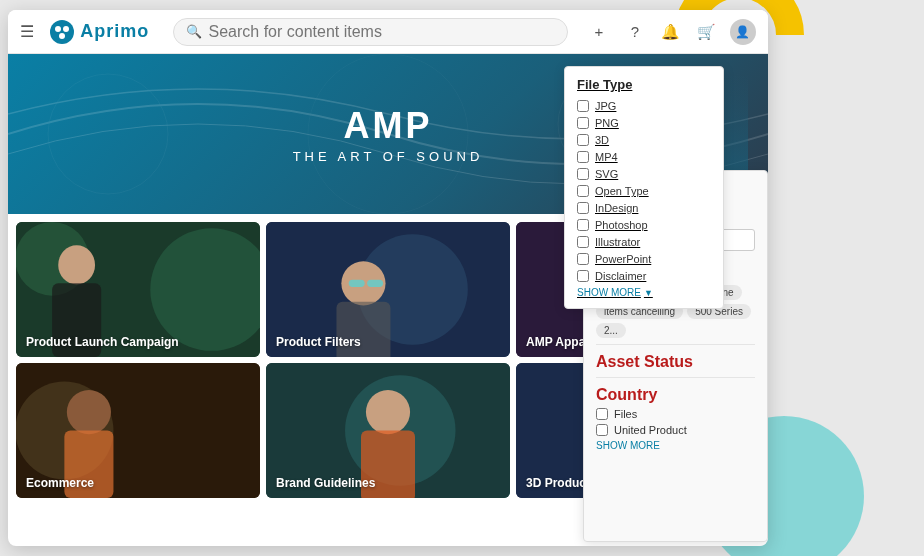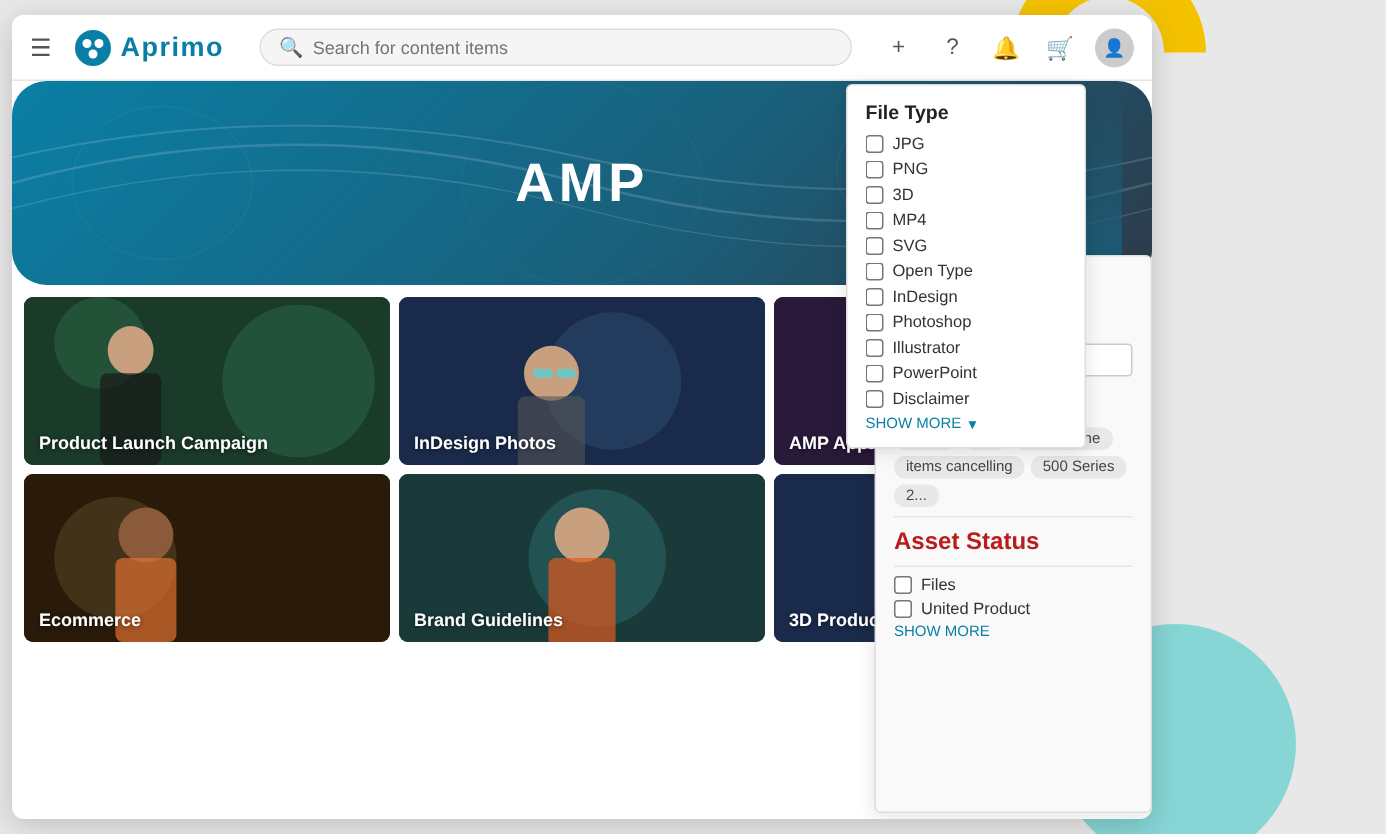--- a/index.html
+++ b/index.html
@@ -100,21 +100,21 @@
       border: 1px solid #ddd;
       border-radius: 20px;
       padding: 4px 12px;
       gap: 6px;
     }
     .search-icon { color: #999; font-size: 13px; }
     .search-input {
       border: none;
       background: transparent;
       outline: none;
-      font-size: 12px;
+      font-size: 16px;
       color: #555;
       width: 100%;
     }
     .nav-icons {
       display: flex;
       align-items: center;
       gap: 10px;
       margin-left: 8px;
     }
     .nav-icon {
@@ -130,28 +130,27 @@
     }
     .nav-icon.avatar {
       background: #ccc;
       overflow: hidden;
       font-size: 12px;
       color: #fff;
     }
 
     
     .hero {
-      height: 136px;
+      height: 160px;
       background: linear-gradient(135deg, #0a7fa5 0%, #1a5f7a 60%, #2d3a4a 100%);
       position: relative;
       overflow: hidden;
       display: flex;
       align-items: center;
       justify-content: center;
-      border-radius: 23px;
     }
     .hero-wave {
       position: absolute;
       left: 0; top: 0; width: 100%; height: 100%;
       opacity: 0.15;
     }
     .hero-text {
       text-align: center;
       z-index: 1;
       color: #fff;
@@ -185,21 +184,21 @@
     .grid-section {
       padding: 8px;
       display: grid;
       grid-template-columns: repeat(3, 1fr);
       gap: 6px;
     }
     .grid-item {
       position: relative;
       border-radius: 6px;
       overflow: hidden;
-      height: 112px;
+      height: 135px;
       cursor: pointer;
     }
     .grid-item-bg {
       width: 100%;
       height: 100%;
       position: absolute;
       inset: 0;
     }
     .grid-item-label {
       position: absolute;
@@ -358,21 +357,21 @@
       margin: 6px 0;
     }
   </style>
 </head>
 <body>
 
 <div class="deco-yellow"></div>
 <div class="deco-teal"></div>
 <div class="deco-orange"></div>
 
-<div class="filetype-panel" style="right:200px; top:56px; position:absolute; z-index:5;">
+<div class="filetype-panel" style="right:200px; top:66px; position:absolute; z-index:5;text-decoration:underline;">
   <div class="filetype-title">File Type</div>
   <div class="checkbox-row">
     <input type="checkbox" style="">
     <span class="checkbox-label">JPG</span>
   </div>
   <div class="checkbox-row">
     <input type="checkbox" style="">
     <span class="checkbox-label">PNG</span>
   </div>
   <div class="checkbox-row">
@@ -447,20 +446,21 @@
     <svg class="hero-wave" viewBox="0 0 760 160" preserveAspectRatio="none">
       <path d="M0,80 Q190,20 380,80 Q570,140 760,80" stroke="#fff" stroke-width="2" fill="none"></path>
       <path d="M0,60 Q190,10 380,60 Q570,110 760,60" stroke="#fff" stroke-width="1.5" fill="none"></path>
       <path d="M0,100 Q190,40 380,100 Q570,160 760,100" stroke="#fff" stroke-width="1" fill="none"></path>
       <circle cx="100" cy="80" r="60" stroke="#fff" stroke-width="1" fill="none" opacity="0.3"></circle>
       <circle cx="380" cy="80" r="80" stroke="#fff" stroke-width="1" fill="none" opacity="0.2"></circle>
       <circle cx="600" cy="70" r="50" stroke="#fff" stroke-width="1" fill="none" opacity="0.3"></circle>
     </svg>
     <div class="hero-text">
       <div class="hero-amp">AMP</div>
+      <div class="hero-subtitle">THE ART OF SOUND</div>
     </div>
 
     <div class="hero-person">
       <svg width="120" height="135" viewBox="0 0 120 135">
         <ellipse cx="60" cy="40" rx="22" ry="24" fill="#c8926a"></ellipse>
         <rect x="30" y="58" width="60" height="80" rx="10" fill="#e07030"></rect>
         <ellipse cx="28" cy="42" rx="8" ry="10" fill="#2a2a2a" opacity="0.7"></ellipse>
         <ellipse cx="92" cy="42" rx="8" ry="10" fill="#2a2a2a" opacity="0.7"></ellipse>
       </svg>
     </div>
@@ -483,21 +483,21 @@
     <div class="grid-item bg-2">
       <svg class="grid-item-bg" viewBox="0 0 240 110" preserveAspectRatio="xMidYMid slice">
         <rect width="240" height="110" fill="#1a2a4a"></rect>
         <circle cx="140" cy="55" r="45" fill="#2a4a6a" opacity="0.6"></circle>
         <ellipse cx="100" cy="50" rx="18" ry="18" fill="#c8a080"></ellipse>
         <rect x="78" y="65" width="44" height="50" rx="5" fill="#555" opacity="0.6"></rect>
 
         <rect x="88" y="47" width="13" height="6" rx="3" fill="#5ecfce" opacity="0.8"></rect>
         <rect x="103" y="47" width="13" height="6" rx="3" fill="#5ecfce" opacity="0.8"></rect>
       </svg>
-      <span class="grid-item-label">InDesign Photos</span>
+      <span class="grid-item-label">Product Filters</span>
     </div>
 
     <div class="grid-item bg-3">
       <svg class="grid-item-bg" viewBox="0 0 240 110" preserveAspectRatio="xMidYMid slice">
         <rect width="240" height="110" fill="#2a1a3a"></rect>
         <circle cx="160" cy="55" r="50" fill="#e05a1e" opacity="0.6"></circle>
         <ellipse cx="150" cy="45" rx="20" ry="20" fill="#c8a080"></ellipse>
         <rect x="128" y="62" width="44" height="55" rx="5" fill="#333" opacity="0.6"></rect>
       </svg>
       <span class="grid-item-label">AMP Apparel</span>
@@ -550,20 +550,21 @@
       <span class="tag">500 Series</span>
       <span class="tag">2...</span>
     </div>
 
     <hr class="divider">
 
     <div class="filter-section-title">Asset Status</div>
 
     <hr class="divider">
 
+    <div class="filter-section-title">Country</div>
     <div class="country-row">
       <input type="checkbox" style="">
       <span class="country-label">Files</span>
     </div>
     <div class="country-row">
       <input type="checkbox" style="">
       <span class="country-label">United Product</span>
     </div>
     <div class="show-more">
       <span>SHOW MORE</span>

